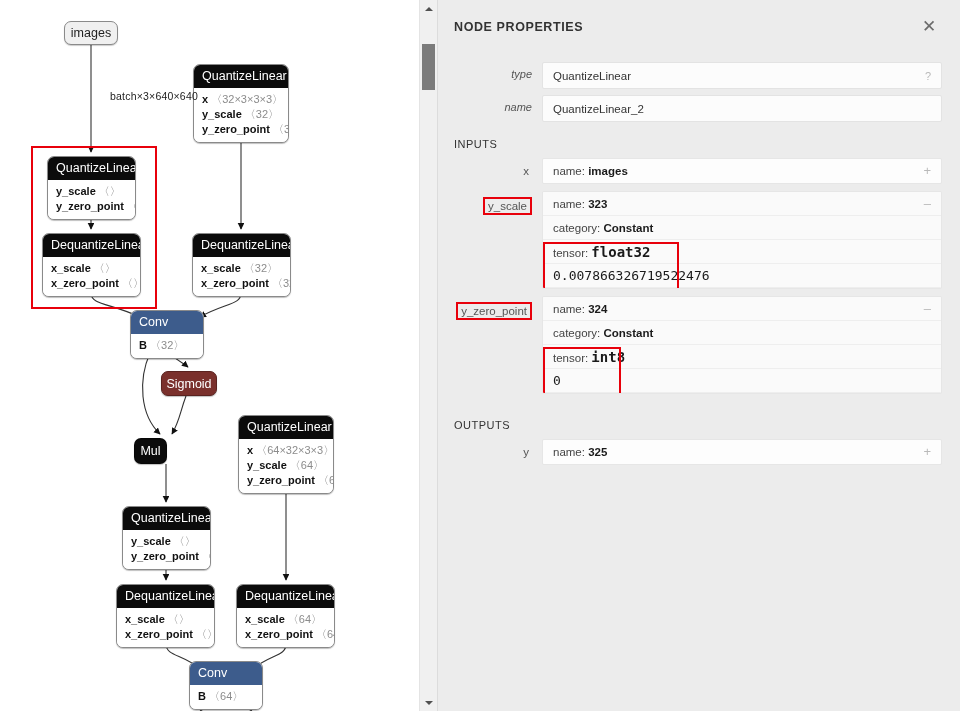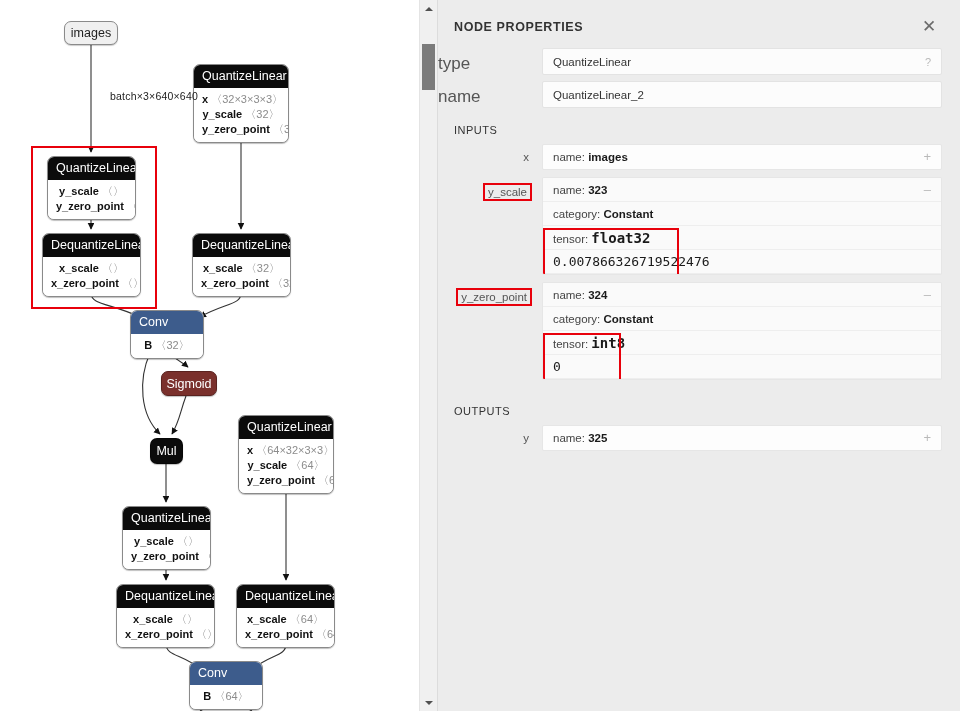--- a/index.html
+++ b/index.html
@@ -21,21 +21,21 @@
   
   .op{
     border-radius:7px;background:#ffffff;border:1px solid #8a8a8a;
     box-shadow:0 1px 1px rgba(0,0,0,.25);overflow:hidden;
   }
   .op-head{
     background:#0b0b0b;color:#ffffff;font-size:12.5px;
     padding:4px 8px 5px 8px;line-height:14px;white-space:nowrap;
   }
   .op-body{padding:4px 8px 5px 8px;background:#fff;}
-  .attr{font-size:11px;line-height:15px;color:#111;white-space:nowrap;text-align:center;}
+  .attr{font-size:11px;line-height:15px;color:#111;white-space:nowrap;}
   .attr b{font-weight:bold;}
   .dim{color:#8c8c8c;font-weight:normal;}
 
   
   .pill{
     border-radius:7px;color:#fff;font-size:12.5px;text-align:center;
     display:flex;align-items:center;justify-content:center;
     border:1px solid rgba(0,0,0,.35);box-shadow:0 1px 1px rgba(0,0,0,.25);
   }
   .pill.black{background:#0b0b0b;}
@@ -79,40 +79,40 @@
     position:absolute;left:2px;width:13px;top:44px;height:46px;background:#7b7b7b;
   }
 
   
   .panel{
     flex:1 1 auto;height:711px;background:#ececec;position:relative;overflow:hidden;
     border-left:1px solid #dcdcdc;
   }
   .panel-header{
     display:flex;align-items:center;justify-content:space-between;
-    padding:18px 22px 12px 16px;
+    padding:18px 22px 26px 16px;
   }
   .panel-title{
     font-size:12.5px;font-weight:bold;color:#333;letter-spacing:.6px;
   }
   .close-btn{
     font-size:17px;color:#6b6b6b;line-height:14px;cursor:default;
     width:18px;height:18px;display:flex;align-items:center;justify-content:center;
   }
 
   .section-title{
     font-size:11px;font-weight:normal;color:#333;letter-spacing:.5px;
     padding:10px 0 8px 16px;
   }
 
   
   .prop-row{display:flex;align-items:flex-start;margin:0 18px 6px 0;}
   .prop-label{
-    flex:0 0 auto;width:104px;text-align:left;padding:6px 10px 0 0;
-    font-size:17px;color:#555;white-space:nowrap;box-sizing:border-box;
+    flex:0 0 auto;width:104px;text-align:right;padding:6px 10px 0 0;
+    font-size:11px;color:#555;white-space:nowrap;box-sizing:border-box;font-style:italic;
   }
   .prop-field{
     flex:1 1 auto;background:#fcfcfc;border:1px solid #e3e3e3;border-radius:2px;
     min-height:27px;display:flex;align-items:center;justify-content:space-between;
     padding:0 10px;font-size:11.5px;color:#333;box-sizing:border-box;
   }
   .prop-field .hint{color:#b9b9b9;font-size:11px;}
 
   
   .arg-row{display:flex;align-items:flex-start;margin:0 18px 7px 0;}
@@ -250,21 +250,21 @@
         <div class="attr">
           <b>B</b> <span class="dim">〈32〉</span>
         </div>
       </div>
     </div>
 
     <div class="node pill red" style="left:161px;top:371px;width:56px;height:25px;">
       <span>Sigmoid</span>
     </div>
 
-    <div class="node pill black" style="left:150px;top:438px;width:33px;height:26px;">
+    <div class="node pill black" style="left:134px;top:438px;width:33px;height:26px;">
       <span>Mul</span>
     </div>
 
     <div class="node op" style="left:238px;top:415px;width:96px;">
       <div class="op-head">QuantizeLinear</div>
       <div class="op-body">
         <div class="attr">
           <b>x</b> <span class="dim">〈64×32×3×3〉</span>
         </div>
         <div class="attr">

